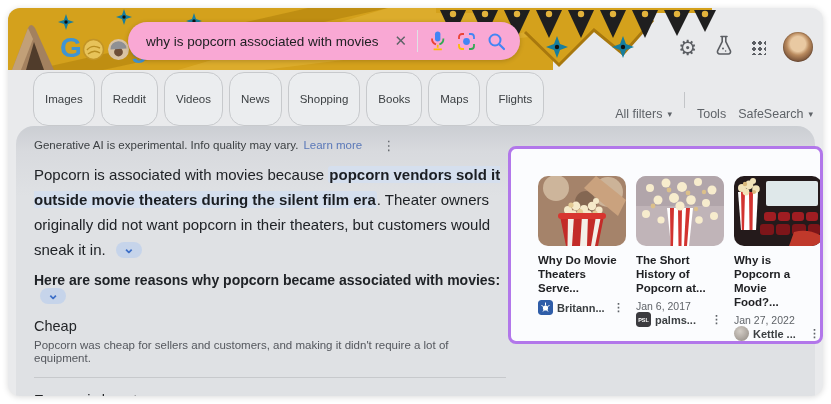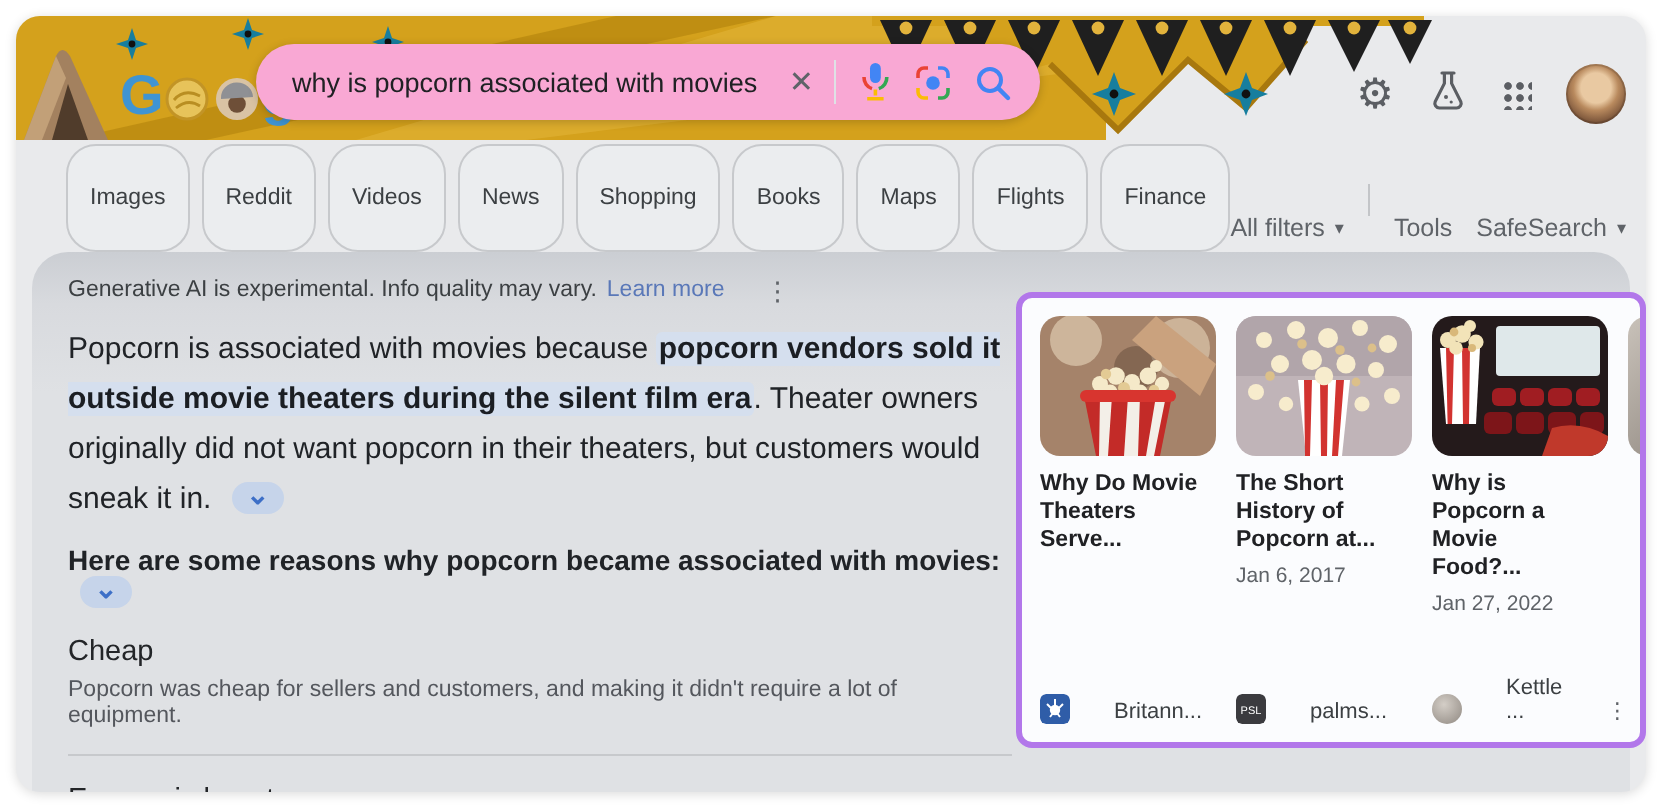--- a/index.html
+++ b/index.html
@@ -51,28 +51,28 @@
   .hl{background:#d5dfee;font-weight:bold;color:#1b1e23;border-radius:3px;padding:0 1px;}
   .pill{display:inline-flex;align-items:center;justify-content:center;width:26px;height:16px;
         border-radius:9px;background:#c6d4ea;color:#3d6fc7;font-size:14px;font-weight:bold;
         vertical-align:2px;margin-left:6px;cursor:pointer;line-height:6px;padding-bottom:4px;box-sizing:border-box;}
   .reasons{margin-top:10px;width:480px;font-size:14px;font-weight:bold;color:#202327;}
   .sections{width:472px;}
   .sec-title{margin-top:14px;font-size:14.5px;color:#232528;}
   .sec-desc{margin-top:5px;font-size:11.5px;color:#54575d;line-height:13px;}
   .sec-div{border:none;border-top:1px solid #c7c9cc;margin:12px 0 0 0;height:0;}
   
-  .cards{position:absolute;left:500px;top:138px;width:315px;height:228px;box-sizing:border-box;
-         background:#fbfcfe;border:3px solid #b277ea;border-radius:8px;padding:9px;
+  .cards{position:absolute;left:500px;top:138px;width:315px;height:198px;box-sizing:border-box;
+         background:#fbfcfe;border:3px solid #b277ea;border-radius:8px;padding:27px;
          display:flex;gap:10px;overflow:hidden;z-index:4;}
   .card{flex:0 0 88px;width:88px;display:flex;flex-direction:column;cursor:pointer;}
   .thumb{width:88px;height:70px;border-radius:10px;overflow:hidden;flex:0 0 70px;}
   .card-title{margin-top:7px;width:80px;font-size:11.5px;line-height:14px;font-weight:600;color:#202124;}
   .card-date{margin-top:5px;font-size:10.5px;color:#5f6368;}
-  .card-src{margin-top:auto;display:flex;align-items:flex-end;gap:22px;font-size:11px;color:#3c4043;}
+  .card-src{margin-top:auto;display:flex;align-items:center;gap:4px;font-size:11px;color:#3c4043;font-weight:bold;}
   .card-more{margin-left:auto;color:#5f6368;font-size:11px;cursor:pointer;padding-right:2px;}
   .fav{width:15px;height:15px;border-radius:3px;flex:0 0 15px;}
   .fav-kettle{border-radius:50%;background:radial-gradient(circle at 40% 35%, #d4cec7, #8f8881);}
   .card-partial{flex:0 0 26px;height:70px;border-radius:10px;
                 background:linear-gradient(135deg,#c9c2ba,#958d85);}
 </style>
 </head>
 <body>
 
 <div class="stage">
@@ -184,21 +184,20 @@
 
     <div class="chips">
       <div class="chip">Images</div>
       <div class="chip">Reddit</div>
       <div class="chip">Videos</div>
       <div class="chip">News</div>
       <div class="chip">Shopping</div>
       <div class="chip">Books</div>
       <div class="chip">Maps</div>
       <div class="chip">Flights</div>
-      <div class="chip">Finance</div>
     </div>
     <div class="filters">
       <div class="grp">
         <span>All filters</span>
           <span class="caret">▾</span>
       </div>
       <div class="f-div"></div>
       <div class="grp">Tools</div>
       <div class="grp">
         <span>SafeSearch</span>

